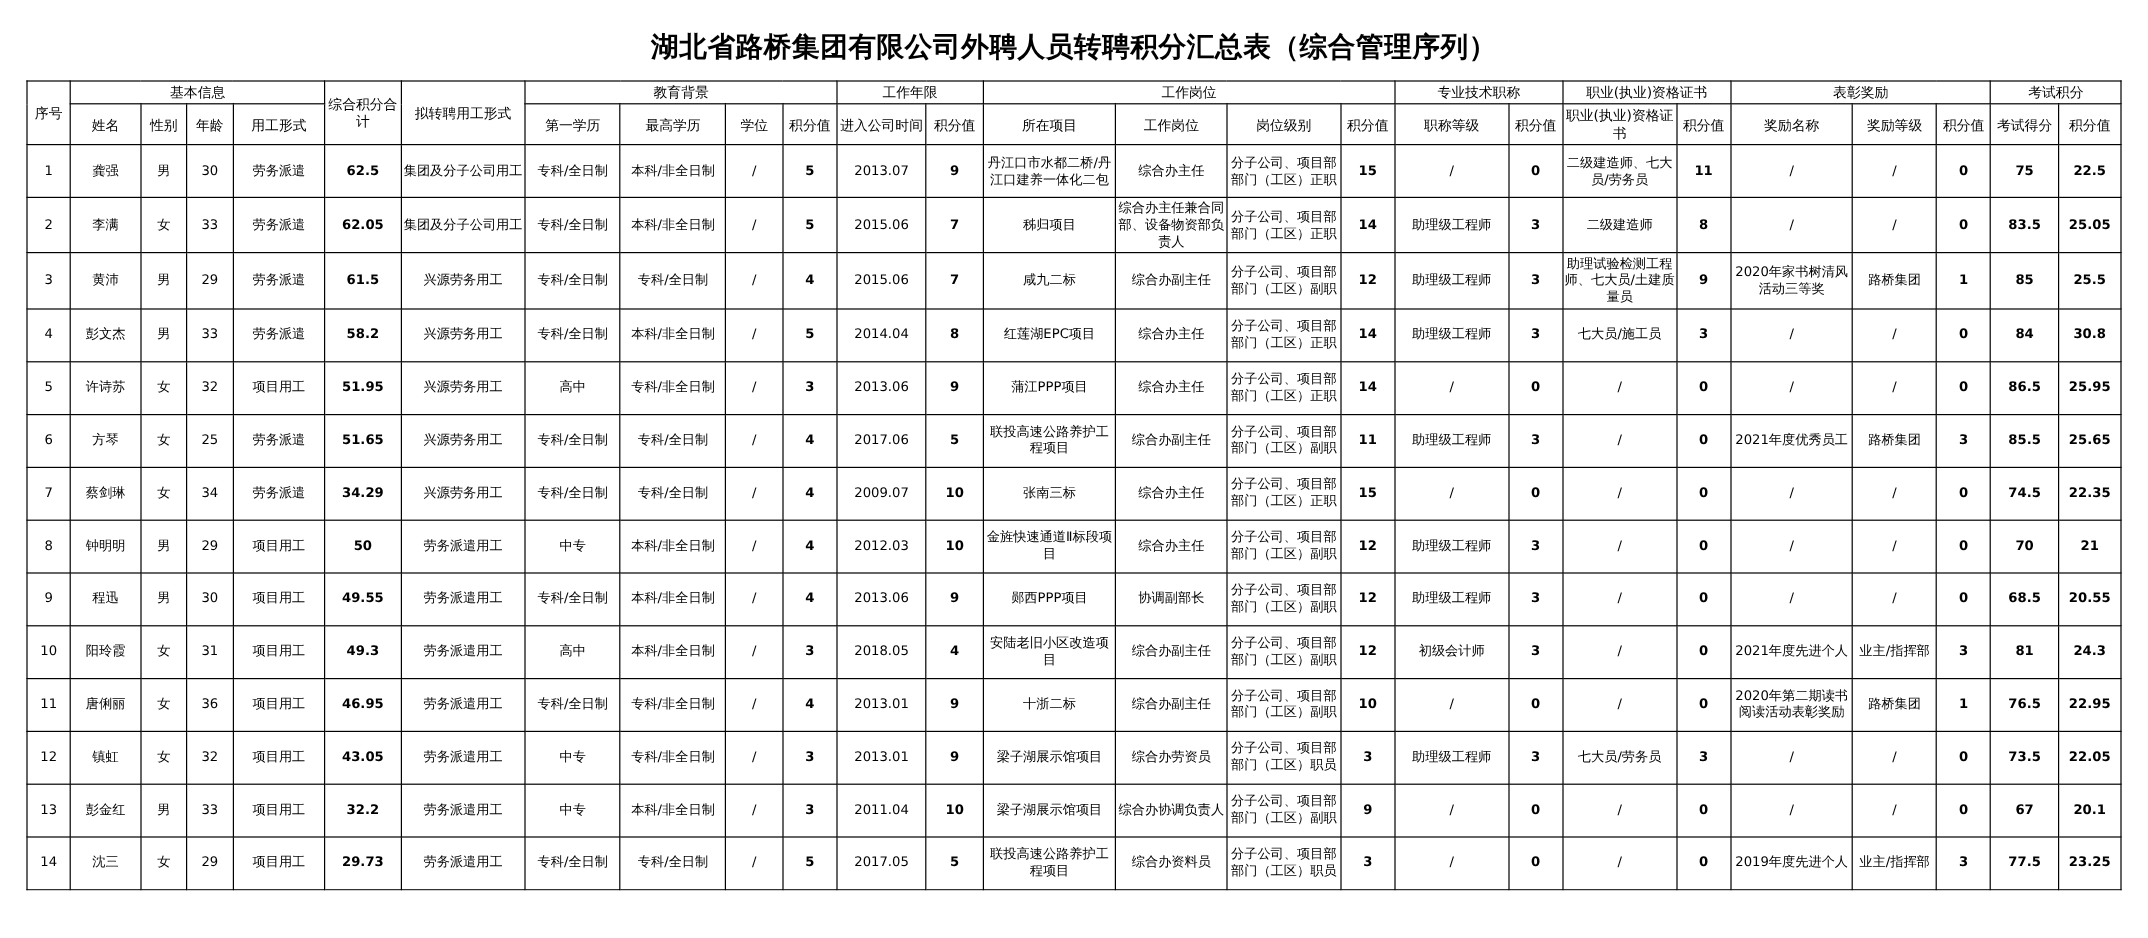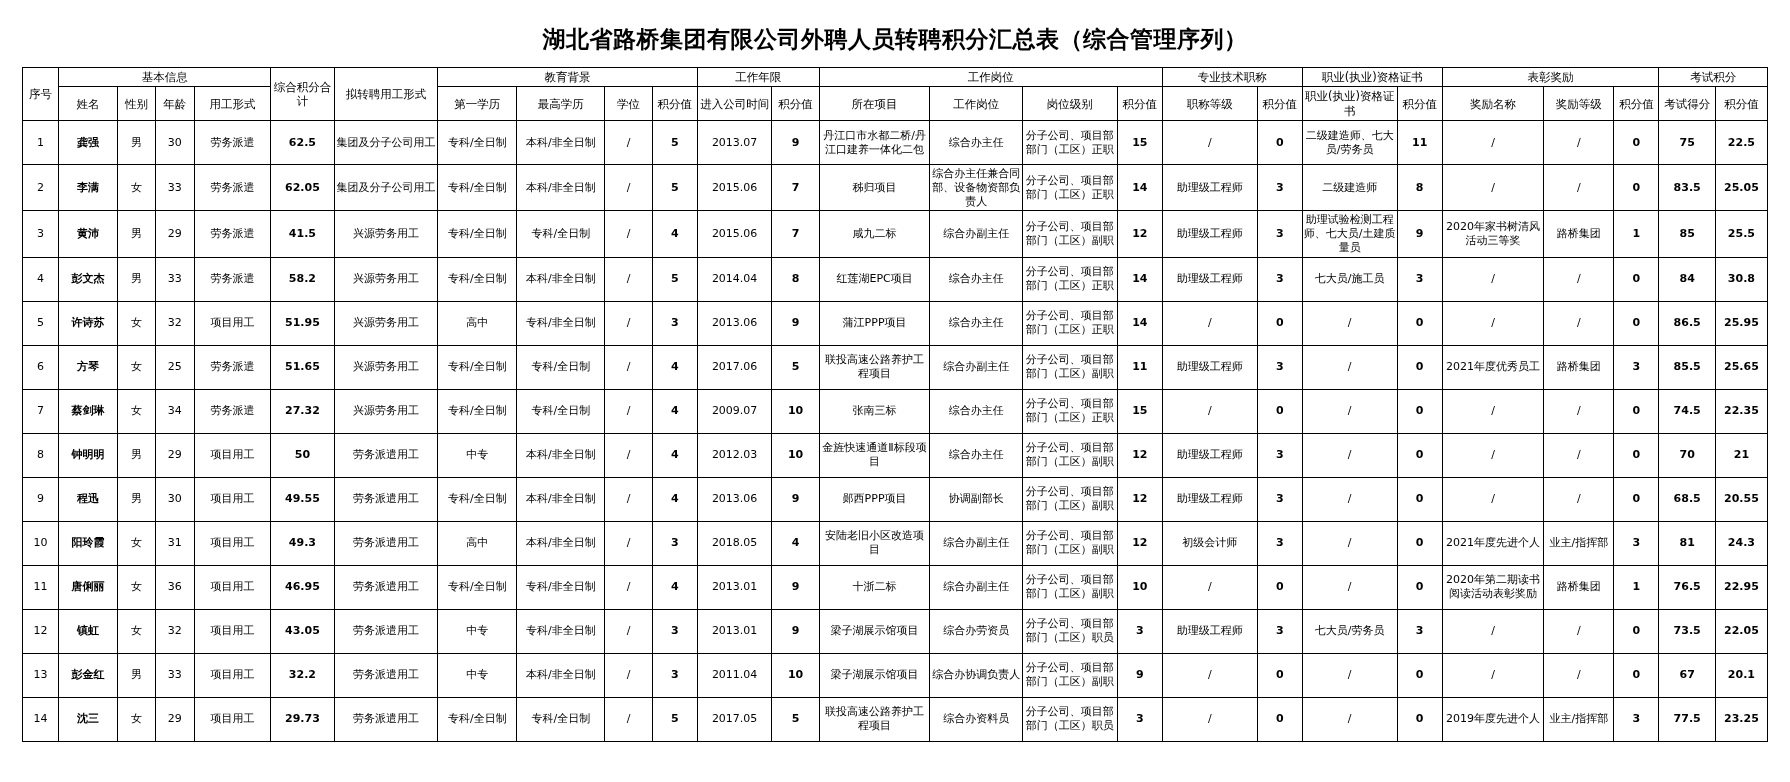--- a/index.html
+++ b/index.html
@@ -28,21 +28,21 @@
     text-align:center;
     vertical-align:middle;
     font-size:11px;
     line-height:1.25;
     padding:2px 1px;
     word-break:break-all;
     font-family:"DejaVu Sans","Liberation Sans",sans-serif;
   }
   table.grid th{font-weight:normal;font-size:11.5px;}
   .r-no{font-size:12px;}
-  .r-name{font-size:12.5px;font-weight:bold;}
+  .r-name{font-size:12.5px;font-weight:normal;}
   .num{font-weight:bold;font-size:12px;}
   .small{font-size:10px;}
   tr.data-row{height:44px;}
 </style>
 </head>
 <body>
 
 <div class="page">
 
   <div class="doc-title">湖北省路桥集团有限公司外聘人员转聘积分汇总表（综合管理序列）</div>
@@ -172,21 +172,21 @@
           <td class="num">0</td>
           <td class="num">83.5</td>
           <td class="num">25.05</td>
         </tr>
         <tr class="data-row">
           <td class="r-no">3</td>
           <td class="r-name">黄沛</td>
           <td>男</td>
           <td>29</td>
           <td>劳务派遣</td>
-          <td class="num">41.5</td>
+          <td class="num">61.5</td>
           <td>兴源劳务用工</td>
           <td>专科/全日制</td>
           <td>专科/全日制</td>
           <td>/</td>
           <td class="num">4</td>
           <td>2015.06</td>
           <td class="num">7</td>
           <td>咸九二标</td>
           <td>综合办副主任</td>
           <td class="small">分子公司、项目部部门（工区）副职</td>
@@ -284,21 +284,21 @@
           <td class="num">3</td>
           <td class="num">85.5</td>
           <td class="num">25.65</td>
         </tr>
         <tr class="data-row">
           <td class="r-no">7</td>
           <td class="r-name">蔡剑琳</td>
           <td>女</td>
           <td>34</td>
           <td>劳务派遣</td>
-          <td class="num">27.32</td>
+          <td class="num">34.29</td>
           <td>兴源劳务用工</td>
           <td>专科/全日制</td>
           <td>专科/全日制</td>
           <td>/</td>
           <td class="num">4</td>
           <td>2009.07</td>
           <td class="num">10</td>
           <td>张南三标</td>
           <td>综合办主任</td>
           <td class="small">分子公司、项目部部门（工区）正职</td>

